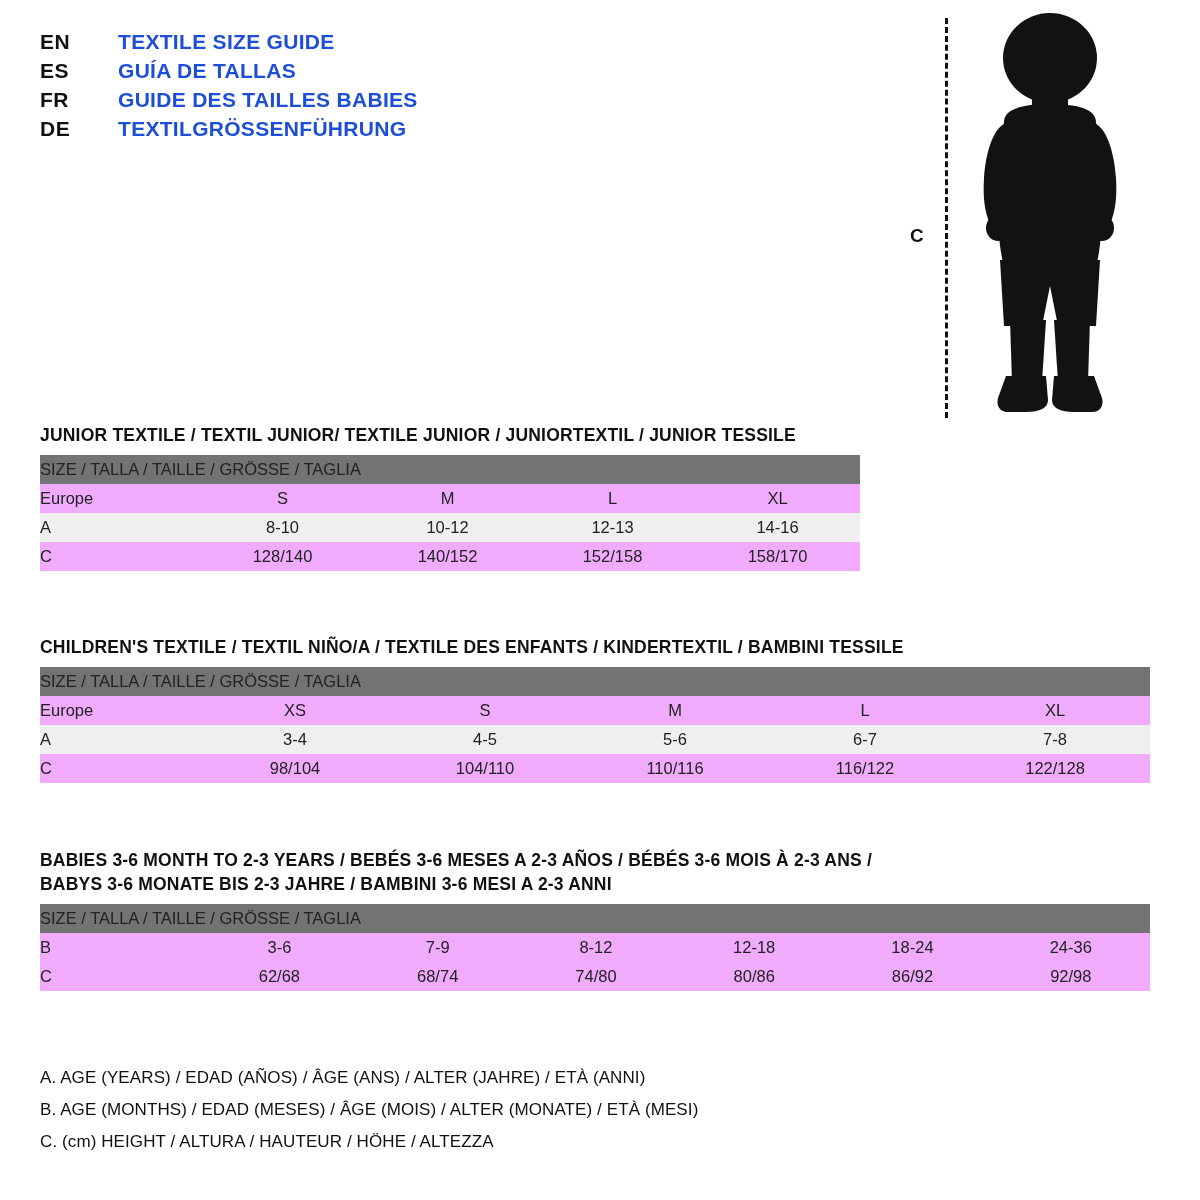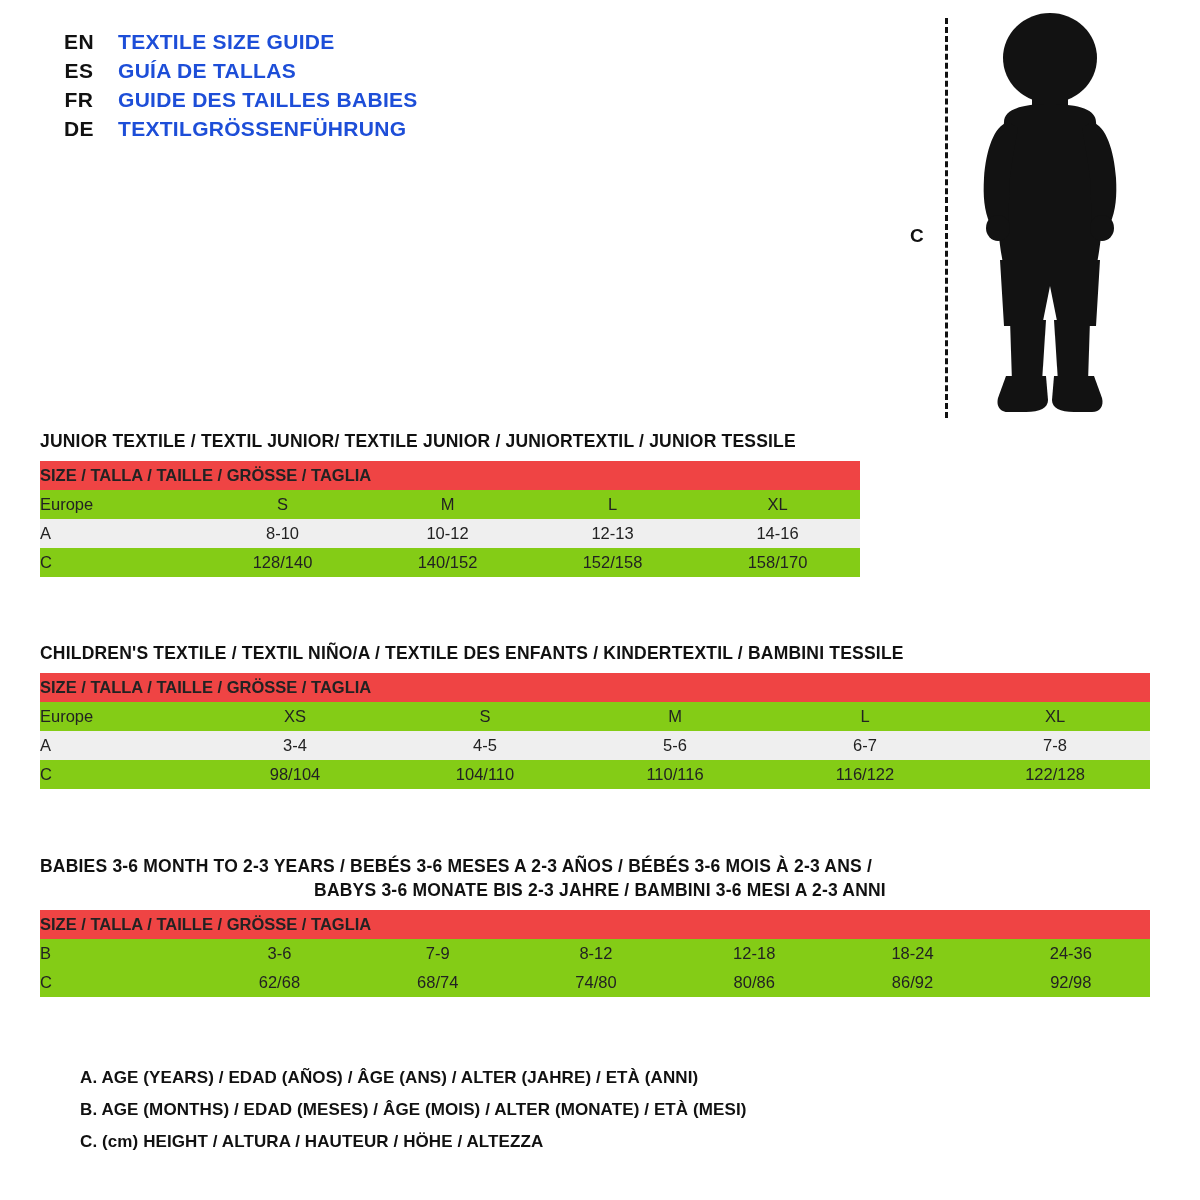--- a/index.html
+++ b/index.html
@@ -34,21 +34,20 @@
     display: flex;
     align-items: baseline;
     height: 29px;
   }
   .lang-code {
     width: 78px;
     font-size: 21px;
     font-weight: bold;
     letter-spacing: 0.5px;
     color: #111;
-    text-align: center;
   }
   .lang-title {
     font-size: 21px;
     font-weight: bold;
     letter-spacing: 0.3px;
     color: #1d4ed8;
     white-space: nowrap;
   }
 
   
@@ -87,74 +86,71 @@
     left: 40px;
     width: 1120px;
   }
   .section-title {
     font-size: 17.5px;
     font-weight: bold;
     letter-spacing: 0.2px;
     color: #111;
     margin-bottom: 9px;
     white-space: nowrap;
-    margin-top: 6px;
   }
   .section-title .line2 {
     display: block;
     margin-top: 3px;
-    text-align: center;
   }
   table.sizes {
     border-collapse: collapse;
     table-layout: fixed;
   }
   table.sizes td {
     font-size: 16.5px;
     color: #222;
     height: 29px;
     padding: 0;
     vertical-align: middle;
   }
   .hdr-row td {
-    background: #ef4444;
-    font-weight: bold;
+    background: #737373;
+    font-weight: normal;
     font-size: 16.5px;
     padding-left: 8px;
     height: 28px;
     color: #111;
   }
   .row-alt td {
     background: #efefef;
   }
   .row-plain td {
-    background: #84cc16;
+    background: #f0abfc;
   }
   .cell-label {
     padding-left: 8px;
     text-align: left;
   }
   .cell-val {
     text-align: center;
   }
 
   
   .legend {
     position: absolute;
     left: 40px;
     width: 1000px;
   }
   .legend-line {
     font-size: 17px;
-    font-weight: bold;
+    font-weight: normal;
     color: #111;
     margin-bottom: 12px;
     letter-spacing: 0.1px;
     white-space: nowrap;
-    margin-left: 40px;
   }
 </style>
 </head>
 <body>
 
 <div class="page">
 
   <div class="lang-block">
     <div class="lang-row">
       <span class="lang-code">EN</span>

